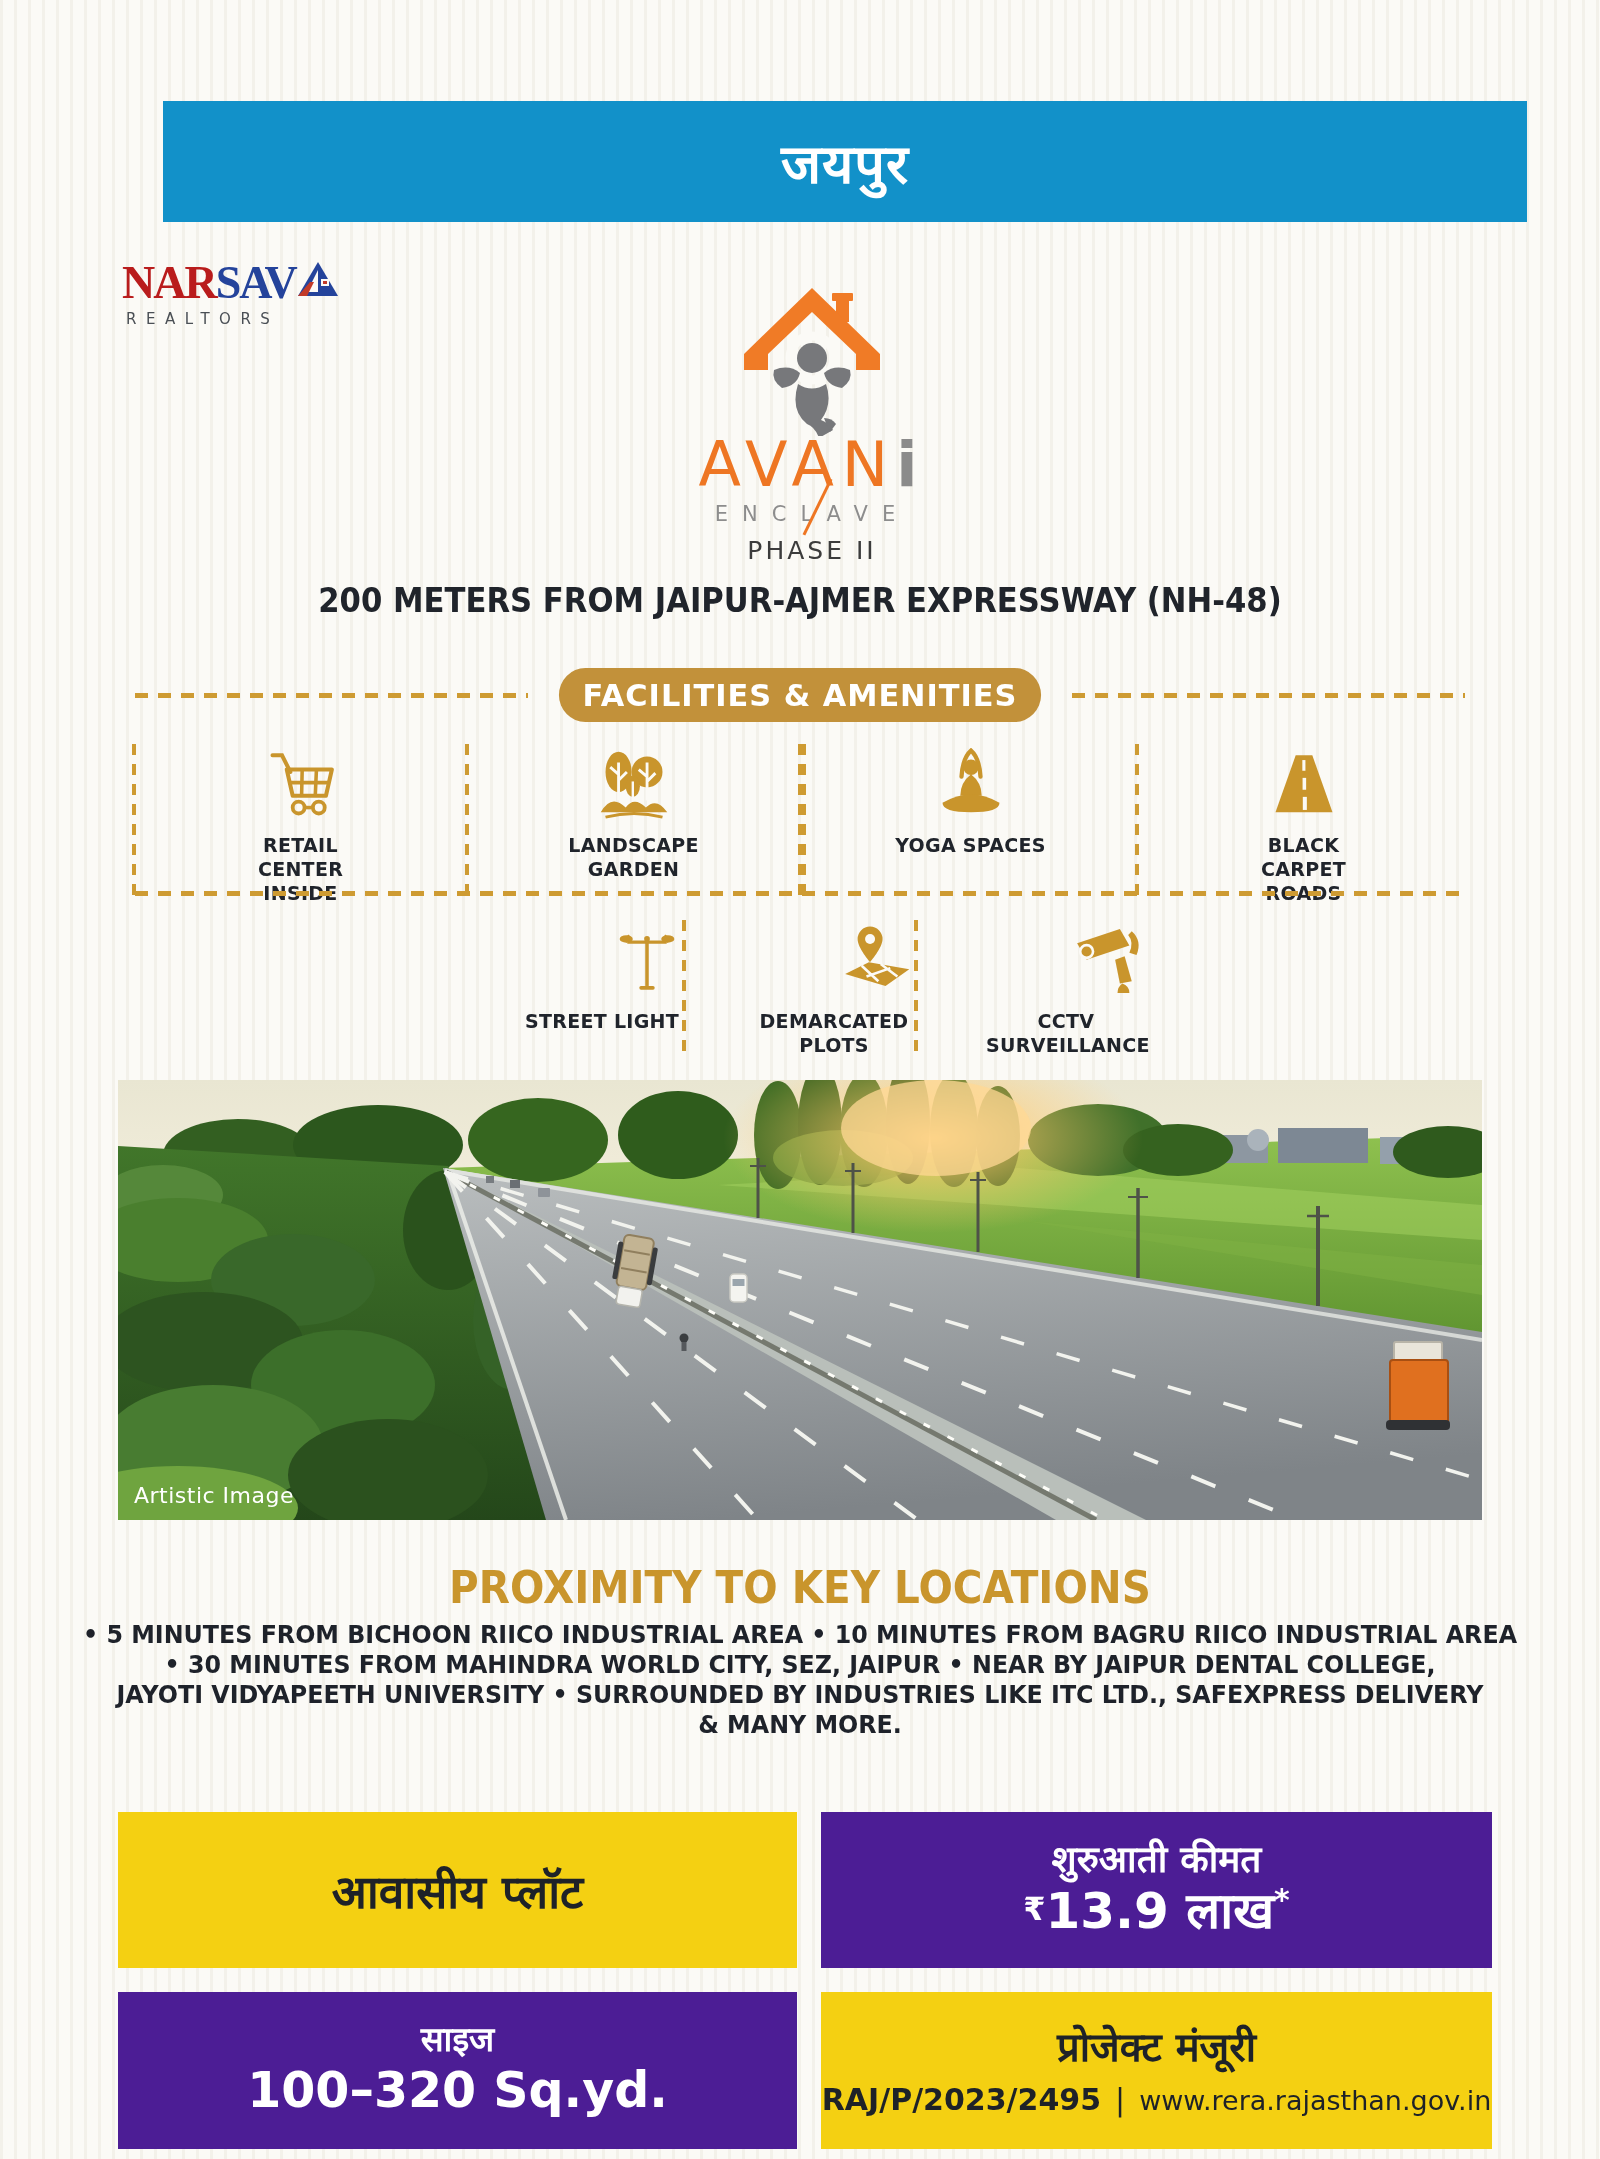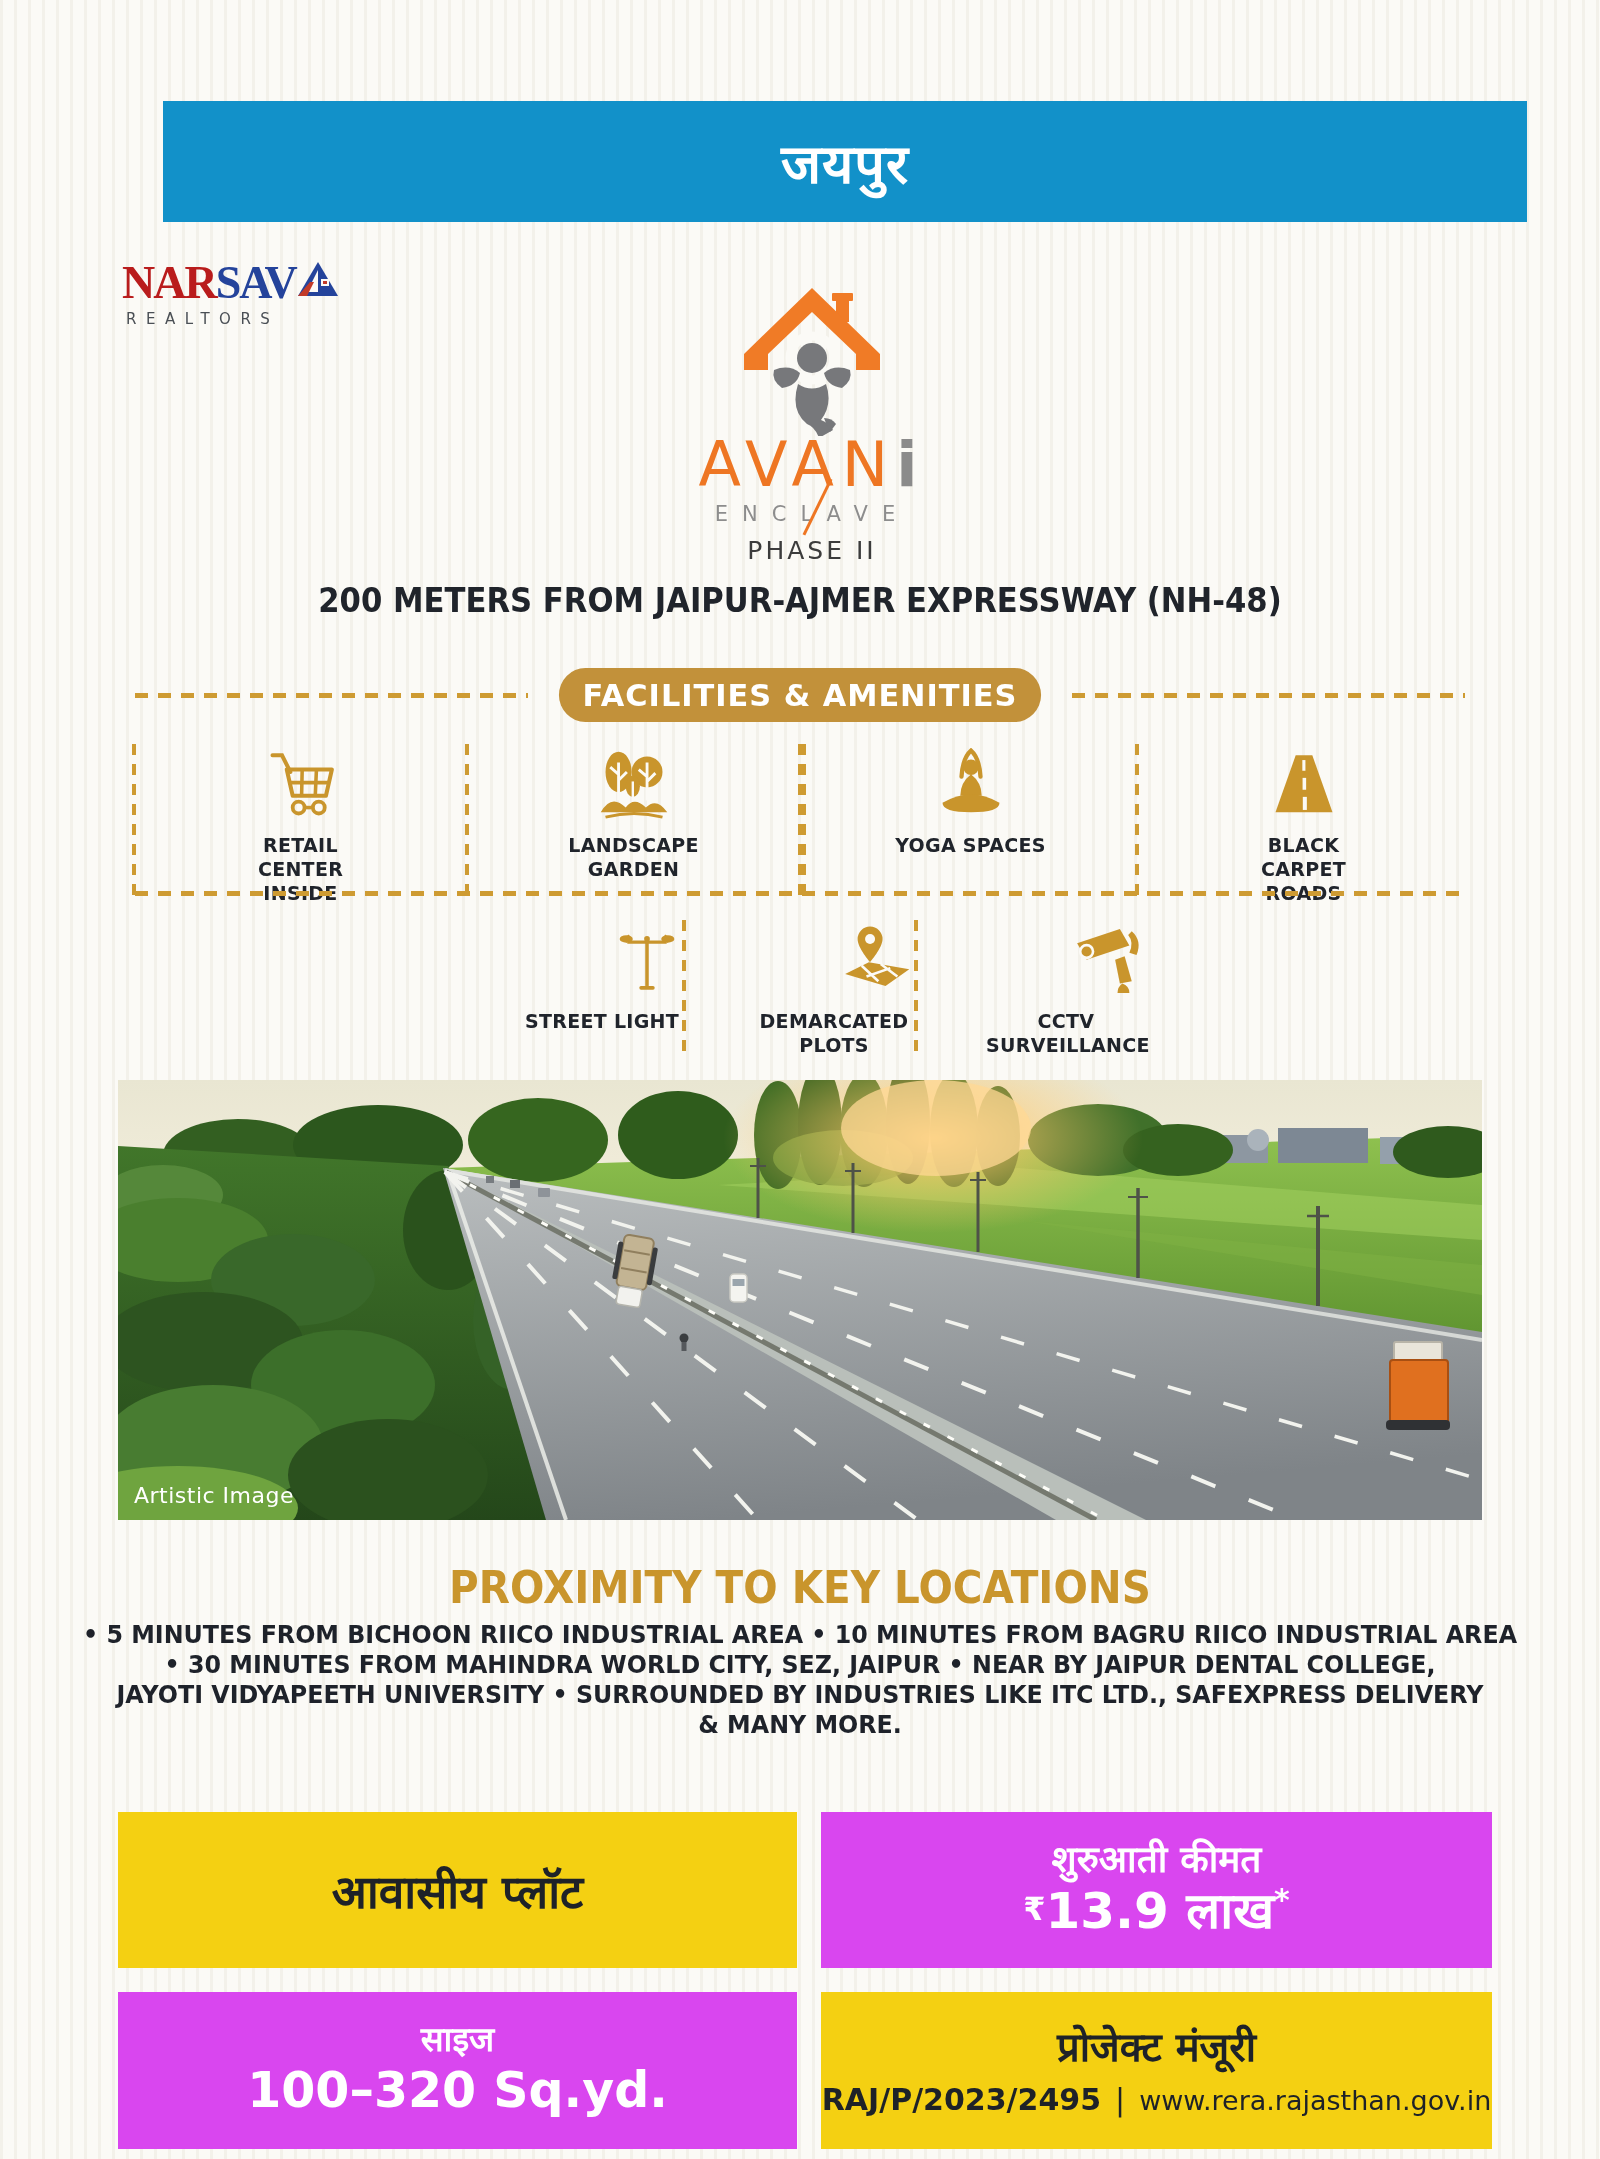--- a/index.html
+++ b/index.html
@@ -73,21 +73,21 @@
   .prox-lines .line{font-size:25px;font-weight:700;color:#1E222A;line-height:30px;letter-spacing:0px;}
 
   
   .offer-grid{
     position:absolute;left:118px;top:1812px;width:1364px;
     display:grid;grid-template-columns:679px 671px;grid-template-rows:156px 157px;
     column-gap:14px;row-gap:16px;gap:24px;
   }
   .obox{display:flex;flex-direction:column;align-items:center;justify-content:center;text-align:center;}
   .obox.yellow{background:#F4D012;color:#1E2228;}
-  .obox.blue{background:#d946ef;color:#fff;}
+  .obox.blue{background:#4c1d95;color:#fff;}
   .plot-type{font-size:46px;font-weight:700;}
   .price-label{font-size:37px;font-weight:700;line-height:1.15;}
   .price-line{font-size:50px;font-weight:700;line-height:1.2;}
   .price-line .cur{font-size:32px;vertical-align:8px;}
   .price-line .star{font-size:30px;vertical-align:18px;}
   .size-label{font-size:34px;font-weight:700;line-height:1.2;}
   .size-value{font-size:49px;font-weight:700;line-height:1.25;}
   .appr-label{font-size:40px;font-weight:700;line-height:1.15;}
   .appr-line{margin-top:12px;font-size:30px;font-weight:700;}
   .appr-line .sep{font-weight:400;margin:0 14px;}

